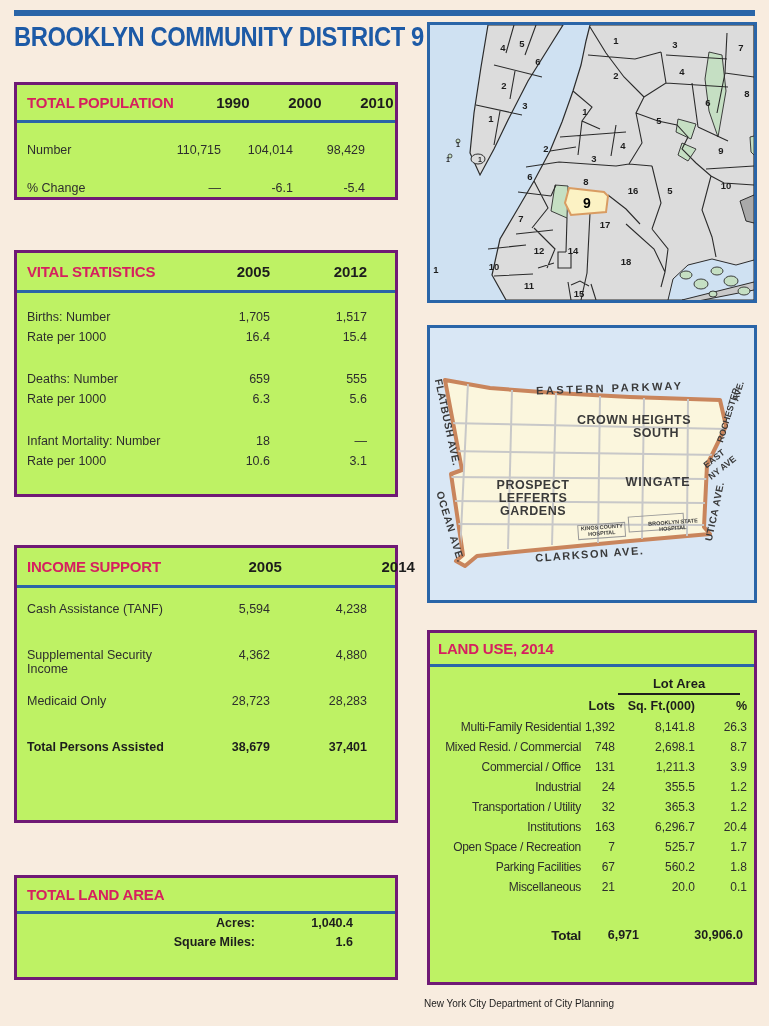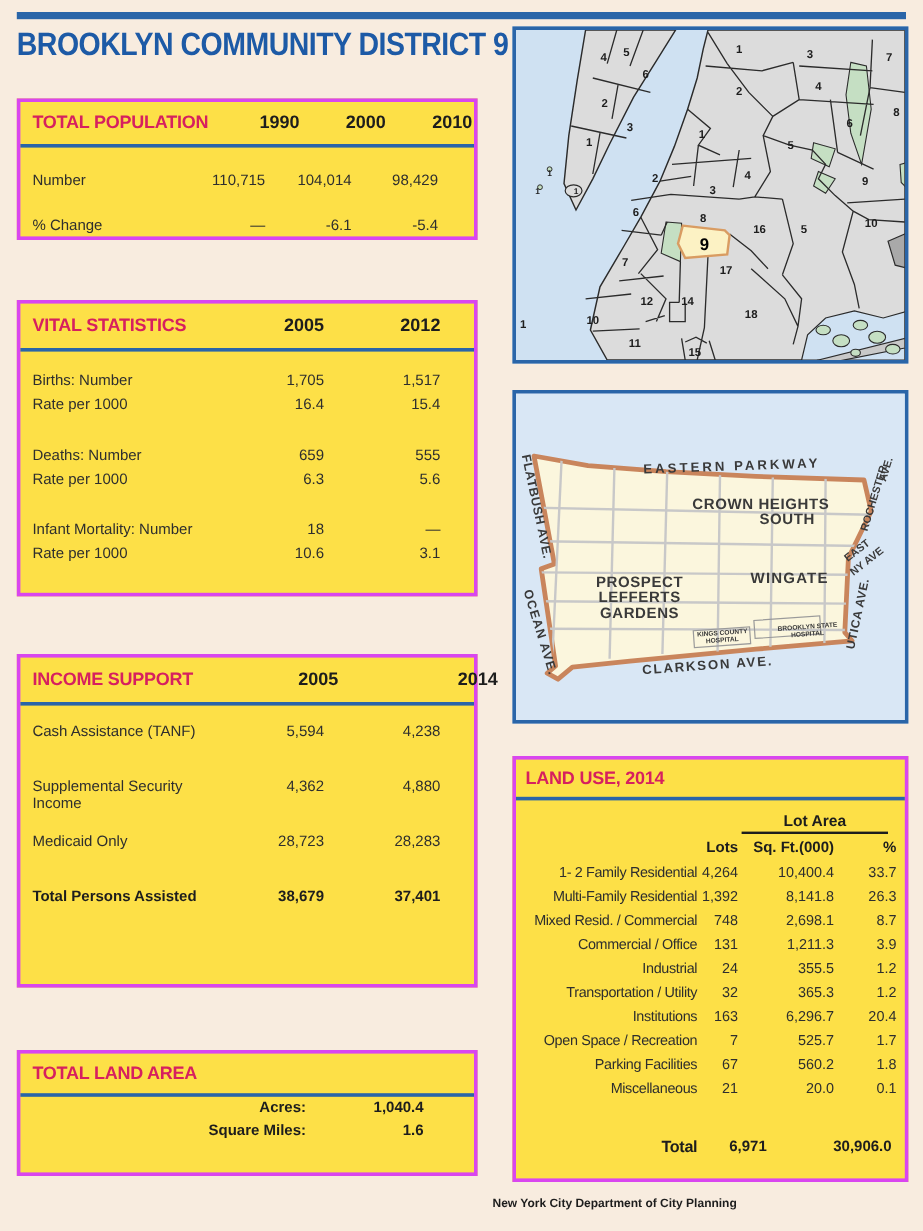--- a/index.html
+++ b/index.html
@@ -9,21 +9,21 @@
     font-family:"Liberation Sans","DejaVu Sans",sans-serif;
     color:#2e2e2e;
   }
   .abs{position:absolute;}
   .topbar{left:14px;top:10px;width:741px;height:6px;background:#2a65a8;}
   .title{
     left:14px;top:22px;width:420px;
     font-size:27px;font-weight:bold;color:#1d5aa6;letter-spacing:-0.5px;
     transform:scaleX(0.88);transform-origin:left top;white-space:nowrap;
   }
-  .panel{background:#fde047;border:3px solid #d946ef;box-sizing:border-box;}
+  .panel{background:#bef264;border:3px solid #701a75;box-sizing:border-box;}
   .panel-head{
     border-bottom:3px solid #2a65a8;display:grid;align-items:center;
     box-sizing:border-box;
   }
   .pink{color:#d6205f;font-weight:bold;font-size:15px;letter-spacing:-0.2px;white-space:nowrap;}
   .yr{font-weight:bold;font-size:15px;color:#1d1d1d;text-align:right;}
   .num{text-align:right;}
   .bold{font-weight:bold;color:#1d1d1d;}
   
   .grid4{display:grid;grid-template-columns:1fr 76px 72px 72px;padding:0 30px 0 10px;}
@@ -59,21 +59,21 @@
   .lu-grid{display:grid;grid-template-columns:147px 34px 80px 52px;padding-left:4px;}
   .lu-grid .lab{text-align:right;white-space:nowrap;letter-spacing:-0.3px;}
   .lu-row{line-height:20px;}
   .lotarea-wrap{margin-left:188px;width:122px;text-align:center;
     border-bottom:2px solid #1d1d1d;font-weight:bold;color:#1d1d1d;
     font-size:13px;line-height:18px;margin-top:4px;}
   .lu-sub{font-weight:bold;color:#1d1d1d;line-height:22px;font-size:12.5px;}
   .lu-total{margin-top:31px;font-weight:bold;color:#1d1d1d;font-size:12.5px;gap:24px;}
   .footer{
     left:0;top:998px;width:614px;text-align:right;
-    font-size:10px;font-weight:bold;color:#1d1d1d;
+    font-size:10px;font-weight:normal;color:#1d1d1d;
   }
   svg text{font-family:"Liberation Sans","DejaVu Sans",sans-serif;}
 </style>
 </head>
 <body>
 
 <div class="abs topbar"></div>
 <div class="abs title">BROOKLYN COMMUNITY DISTRICT 9</div>
 
 <div class="abs panel" id="panel-pop">
@@ -329,26 +329,20 @@
   </div>
   <div class="body">
     <div class="lotarea-wrap">Lot Area</div>
     <div class="lu-grid lu-sub">
       <span></span>
       <span class="num">Lots</span>
       <span class="num">Sq. Ft.(000)</span>
       <span class="num">%</span>
     </div>
     <div class="lu-grid lu-row">
-      <span class="lab">1- 2 Family Residential</span>
-        <span class="num">4,264</span>
-        <span class="num">10,400.4</span>
-        <span class="num">33.7</span>
-    </div>
-    <div class="lu-grid lu-row">
       <span class="lab">Multi-Family Residential</span>
         <span class="num">1,392</span>
         <span class="num">8,141.8</span>
         <span class="num">26.3</span>
     </div>
     <div class="lu-grid lu-row">
       <span class="lab">Mixed Resid. / Commercial</span>
         <span class="num">748</span>
         <span class="num">2,698.1</span>
         <span class="num">8.7</span>

